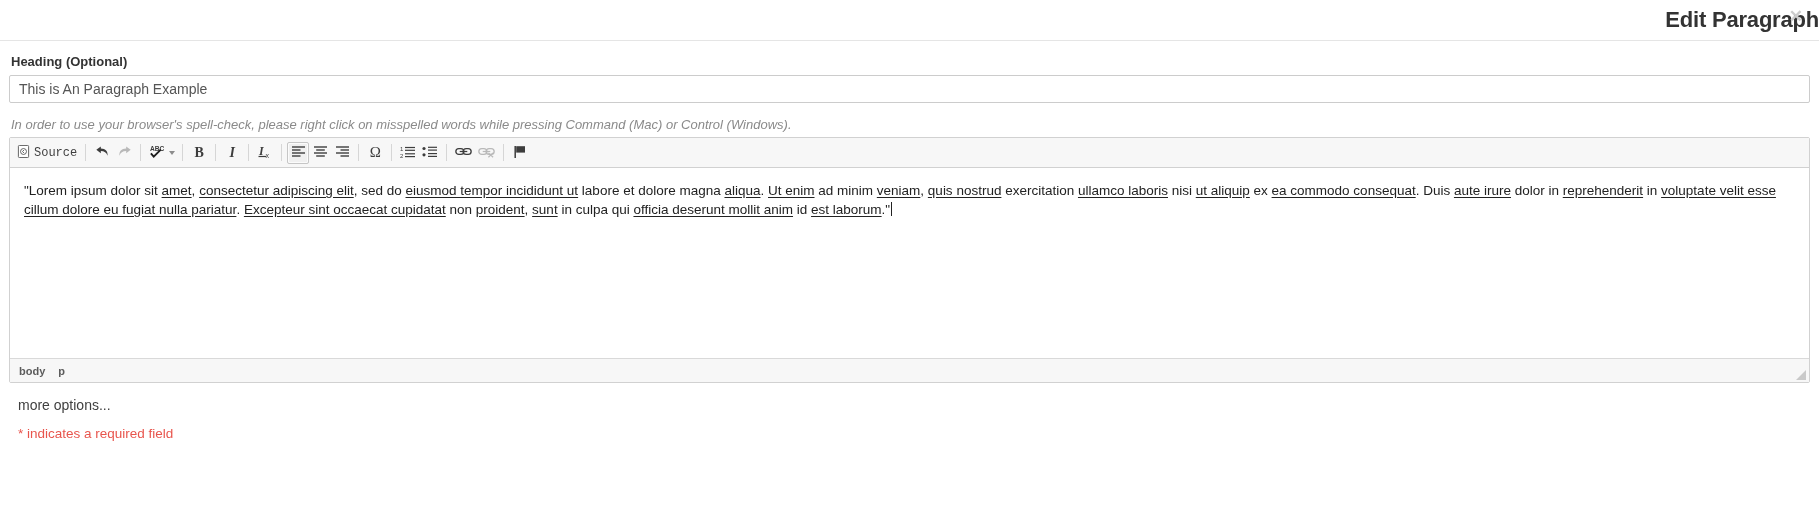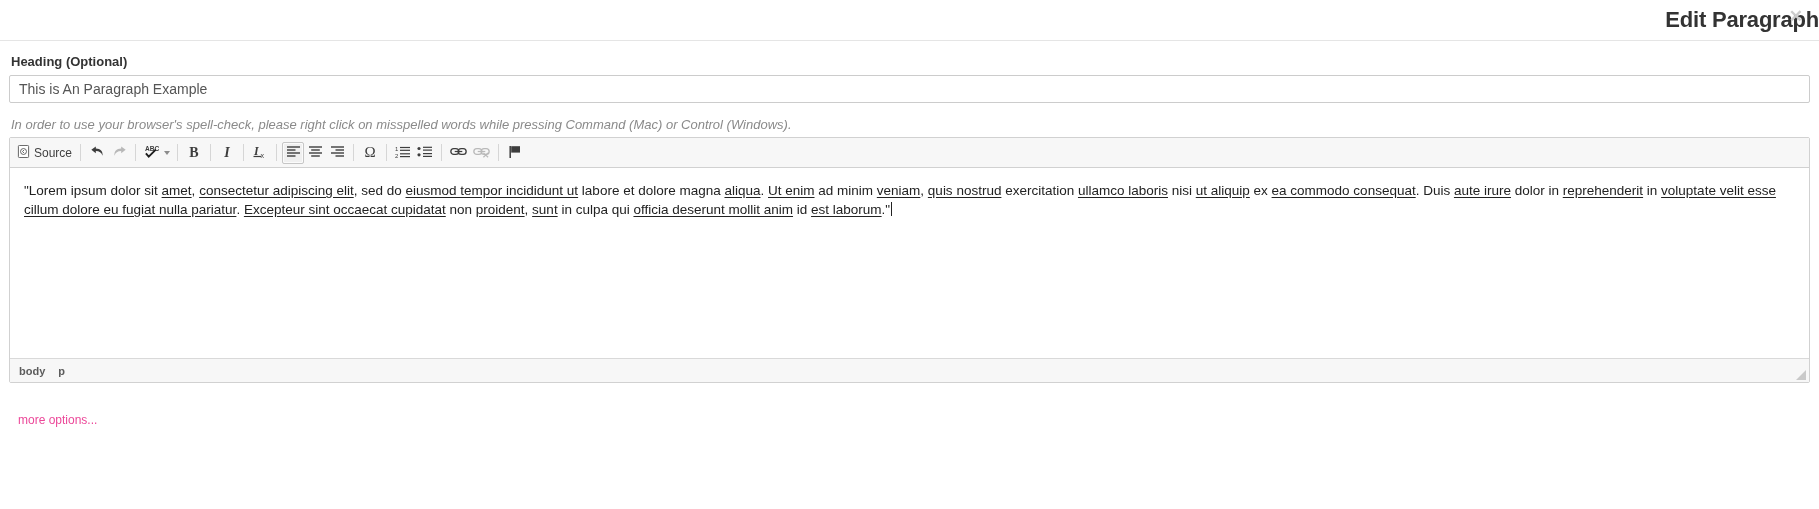--- a/index.html
+++ b/index.html
@@ -134,21 +134,21 @@
     border: 1px solid #c6c6c6;
     background: #f0f0f0;
     box-shadow: inset 0 0 0 1px #fbfbfb;
   }
   .tb-btn.disabled { opacity: 0.33; cursor: default; }
   .tb-btn.has-arrow { padding-right: 1px; }
   .tb-src-label {
     font-size: 12px;
     color: #3f3f3f;
     margin-left: 4px;
-    font-family: Liberation Sans, sans-serif;
+    font-family: Liberation Mono, monospace;
   }
   .tb-arrow {
     display: inline-block;
     margin-left: 3px;
     width: 0; height: 0;
     border-left: 3px solid transparent;
     border-right: 3px solid transparent;
     border-top: 4px solid #8c8c8c;
   }
   .tb-txt {
@@ -214,23 +214,23 @@
     bottom: 1px;
     width: 14px;
     height: 14px;
     cursor: nwse-resize;
   }
   .resize-grip svg { display: block; }
 
   
   .more-options {
     display: inline-block;
-    margin: 30px 0 0 9px;
-    font-size: 12px;
-    color: #ec4899;
+    margin: 14px 0 0 9px;
+    font-size: 14px;
+    color: #404040;
     text-decoration: none;
     cursor: pointer;
   }
   .required-note {
     display: block;
     margin: 12px 0 0 9px;
     font-size: 13.5px;
     color: #e8554d;
   }
 </style>
@@ -460,14 +460,15 @@
             <path d="M13 3 L13 13 L3 13 Z" fill="#c9c9c9"></path>
           </svg>
         </span>
       </div>
 
     </div>
   </div>
 
   
   <a class="more-options" href="#">more options...</a>
+  <span class="required-note">* indicates a required field</span>
 
 </div>
 
 </body></html>

